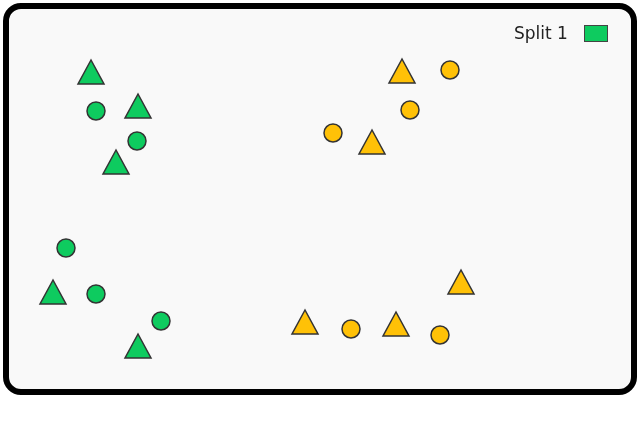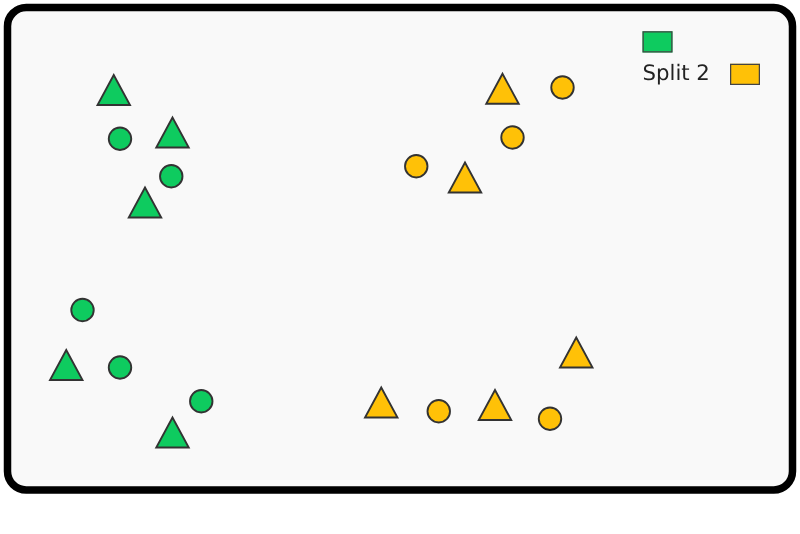--- a/index.html
+++ b/index.html
@@ -33,19 +33,16 @@
     <polygon points="372,130 359,154 385,154" fill="#ffc107" stroke="#333" stroke-width="1.5"></polygon>
     <polygon points="461,270 448,294 474,294" fill="#ffc107" stroke="#333" stroke-width="1.5"></polygon>
     <polygon points="305,310 292,334 318,334" fill="#ffc107" stroke="#333" stroke-width="1.5"></polygon>
     <circle cx="351" cy="329" r="9" fill="#ffc107" stroke="#333" stroke-width="1.5"></circle>
     <polygon points="396,312 383,336 409,336" fill="#ffc107" stroke="#333" stroke-width="1.5"></polygon>
     <circle cx="440" cy="335" r="9" fill="#ffc107" stroke="#333" stroke-width="1.5"></circle>
   </svg>
 
 <div class="legend">
   <div class="legend-row">
+    <span class="legend-label">Split 1</span>
     <span class="legend-swatch" style="background:#0ecb5f"></span>
-  </div>
-  <div class="legend-row">
-    <span class="legend-label">Split 2</span>
-    <span class="legend-swatch" style="background:#ffc107"></span>
   </div>
 </div>
 
 </body></html>

